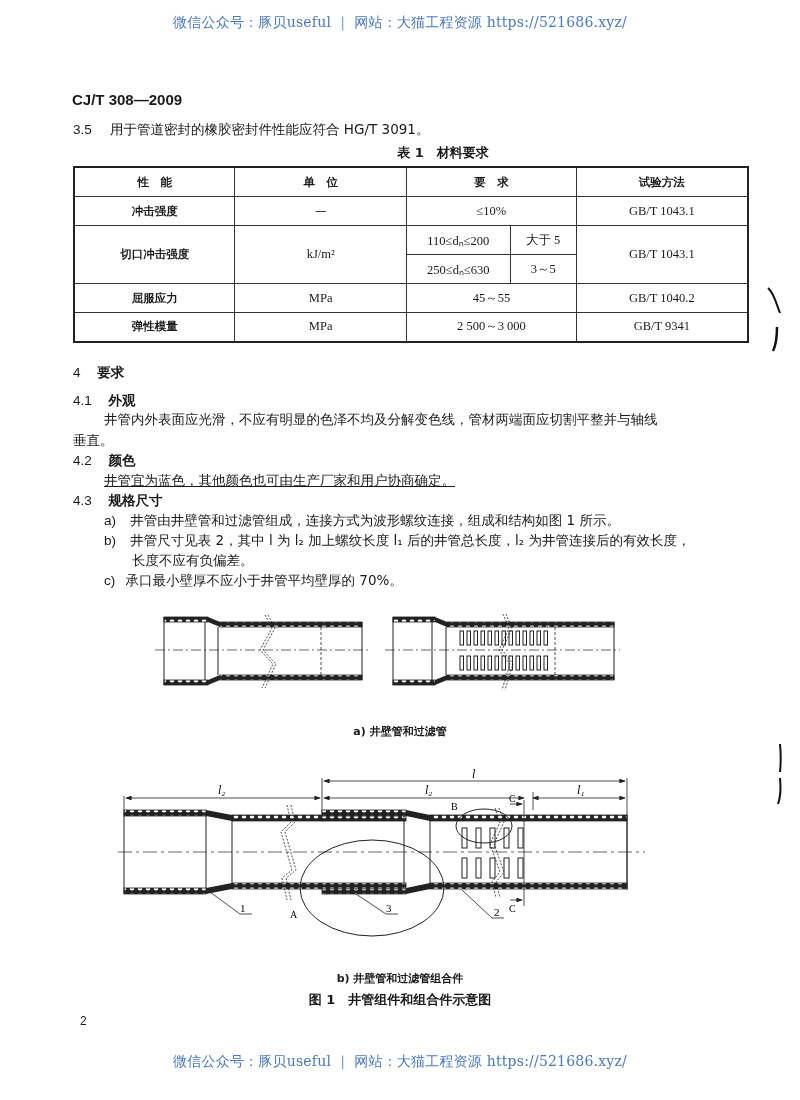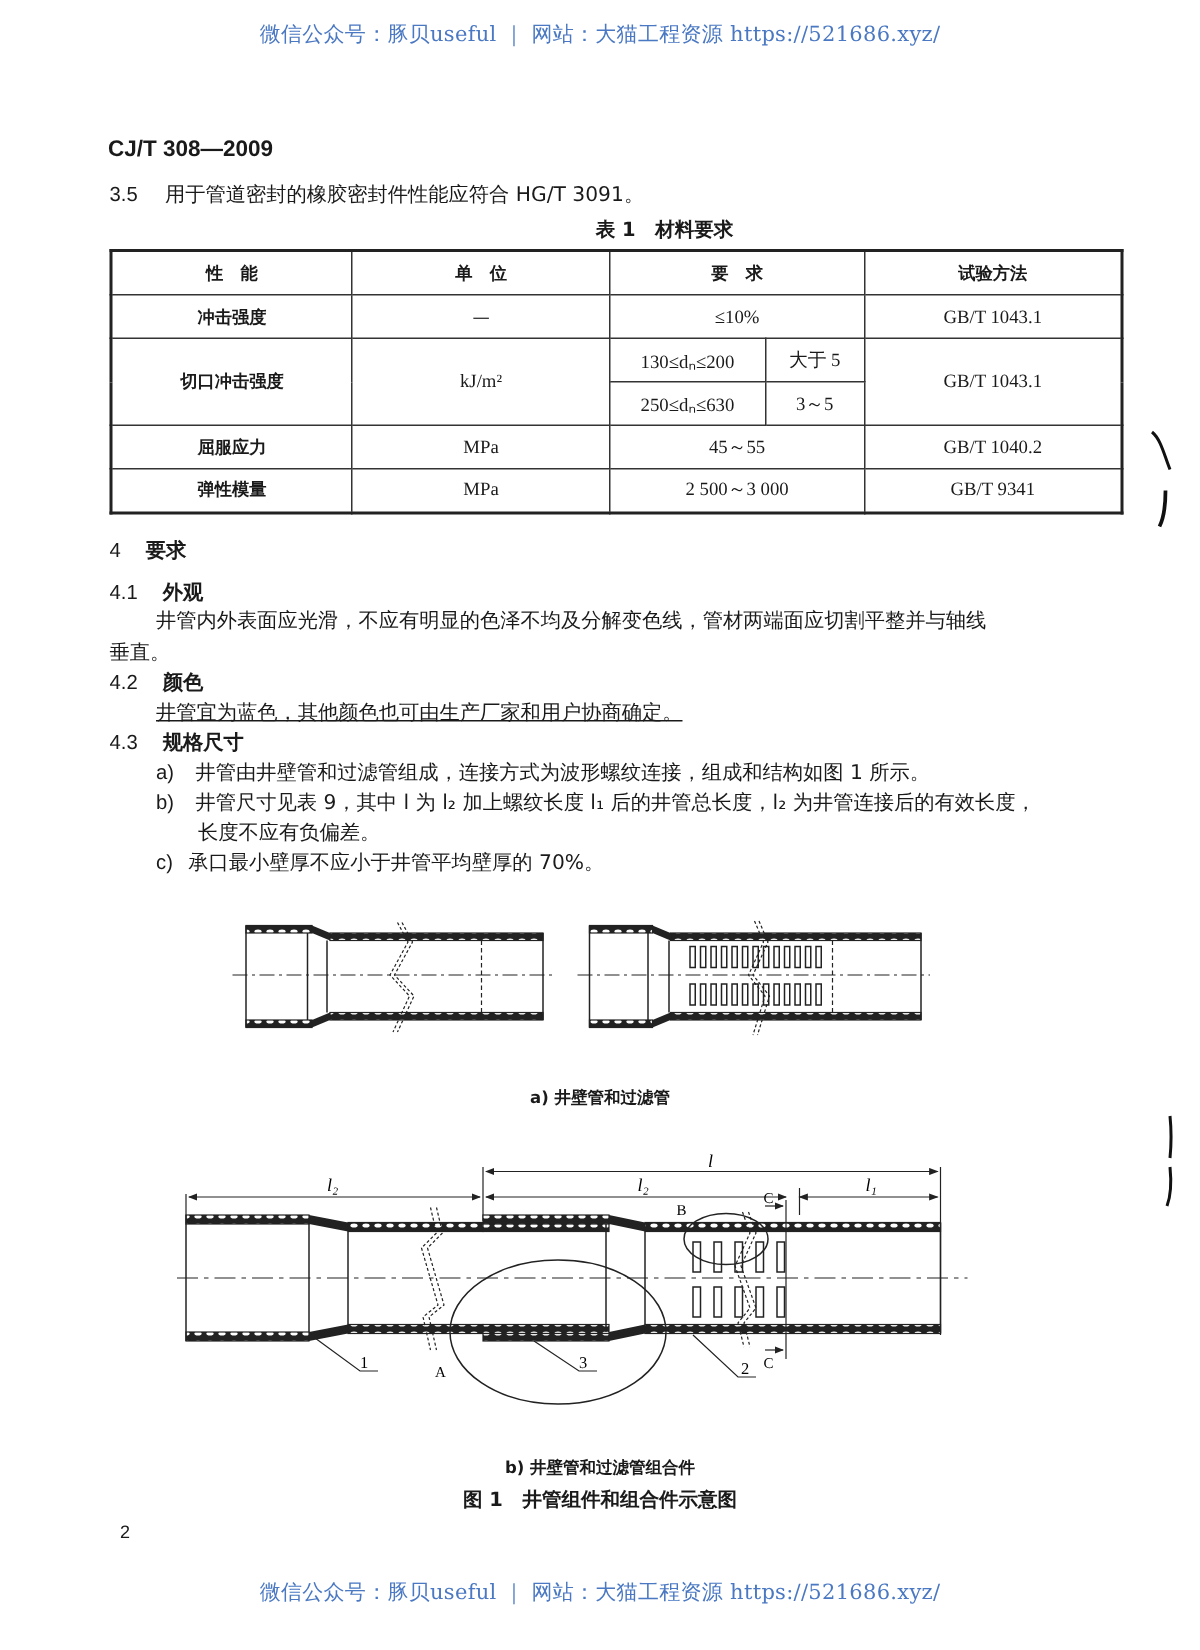--- a/index.html
+++ b/index.html
@@ -17,21 +17,21 @@
   .bold { font-weight: bold; }
   .table-title { left: 0; width: 800px; top: 144px; text-align: center; font-size: 13px;
                  font-weight: bold; font-family: "DejaVu Sans", sans-serif; padding-left: 43px; }
   table.mat { position: absolute; left: 73px; top: 166px; width: 676px; border-collapse: collapse;
               font-size: 11.5px; font-family: "DejaVu Sans", sans-serif; padding-left: 22px; }
   table.mat td { border: 1px solid #333; text-align: center; vertical-align: middle; padding: 0; }
   table.mat { border: 2px solid #222; }
   .th td { height: 28px; font-weight: bold; }
   .r29 { height: 29px; }
   .serifv { font-family: "Liberation Serif", serif; font-size: 12.5px; }
-  .para { font-size: 13.5px; font-family: "DejaVu Sans", sans-serif; line-height: 16px; }
+  .para { font-size: 13.5px; font-family: "DejaVu Sans", sans-serif; line-height: 26px; }
   .caption-small { left: 0; width: 800px; text-align: center; font-size: 11px; font-weight: bold;
                    font-family: "DejaVu Sans", sans-serif; }
   .caption-fig { left: 0; width: 800px; text-align: center; font-size: 13px; font-weight: bold;
                  font-family: "DejaVu Sans", sans-serif; }
   .page-num { left: 80px; top: 1014px; font-size: 12px; font-family: "Liberation Sans", sans-serif; }
   svg text { font-family: "Liberation Serif", serif; }
 </style>
 </head>
 <body>
 
@@ -64,21 +64,21 @@
   </tr>
   <tr class="r29">
     <td class="bold">冲击强度</td>
     <td>—</td>
     <td colspan="2" class="serifv">≤10%</td>
     <td class="serifv">GB/T 1043.1</td>
   </tr>
   <tr class="r29">
     <td rowspan="2" class="bold">切口冲击强度</td>
     <td rowspan="2" class="serifv">kJ/m²</td>
-    <td class="serifv">130≤dₙ≤200</td>
+    <td class="serifv">110≤dₙ≤200</td>
     <td class="serifv">大于 5</td>
     <td rowspan="2" class="serifv">GB/T 1043.1</td>
   </tr>
   <tr class="r29">
     <td class="serifv">250≤dₙ≤630</td>
     <td class="serifv">3～5</td>
   </tr>
   <tr class="r29">
     <td class="bold">屈服应力</td>
     <td class="serifv">MPa</td>
@@ -112,21 +112,21 @@
 <div class="abs para bold" style="left:73px; top:487px;">
   <span class="num">4.3</span>
   <span style="margin-left:12px;text-align:center;">规格尺寸</span>
 </div>
 <div class="abs para" style="left:104px; top:507px;">
   <span class="num">a)</span>
   <span style="margin-left:10px;">井管由井壁管和过滤管组成，连接方式为波形螺纹连接，组成和结构如图 1 所示。</span>
 </div>
 <div class="abs para" style="left:104px; top:527px;">
   <span class="num">b)</span>
-  <span style="margin-left:10px;">井管尺寸见表 9，其中 l 为 l₂ 加上螺纹长度 l₁ 后的井管总长度，l₂ 为井管连接后的有效长度，</span>
+  <span style="margin-left:10px;">井管尺寸见表 2，其中 l 为 l₂ 加上螺纹长度 l₁ 后的井管总长度，l₂ 为井管连接后的有效长度，</span>
 </div>
 <div class="abs para" style="left:132px; top:547px;">长度不应有负偏差。</div>
 <div class="abs para" style="left:104px; top:567px;">
   <span class="num">c)</span>
   <span style="margin-left:6px;">承口最小壁厚不应小于井管平均壁厚的 70%。</span>
 </div>
 
 <svg class="abs" style="left:0; top:600px;" width="800" height="110">
   <defs>
     <pattern id="wall" width="8" height="6" patternUnits="userSpaceOnUse">

